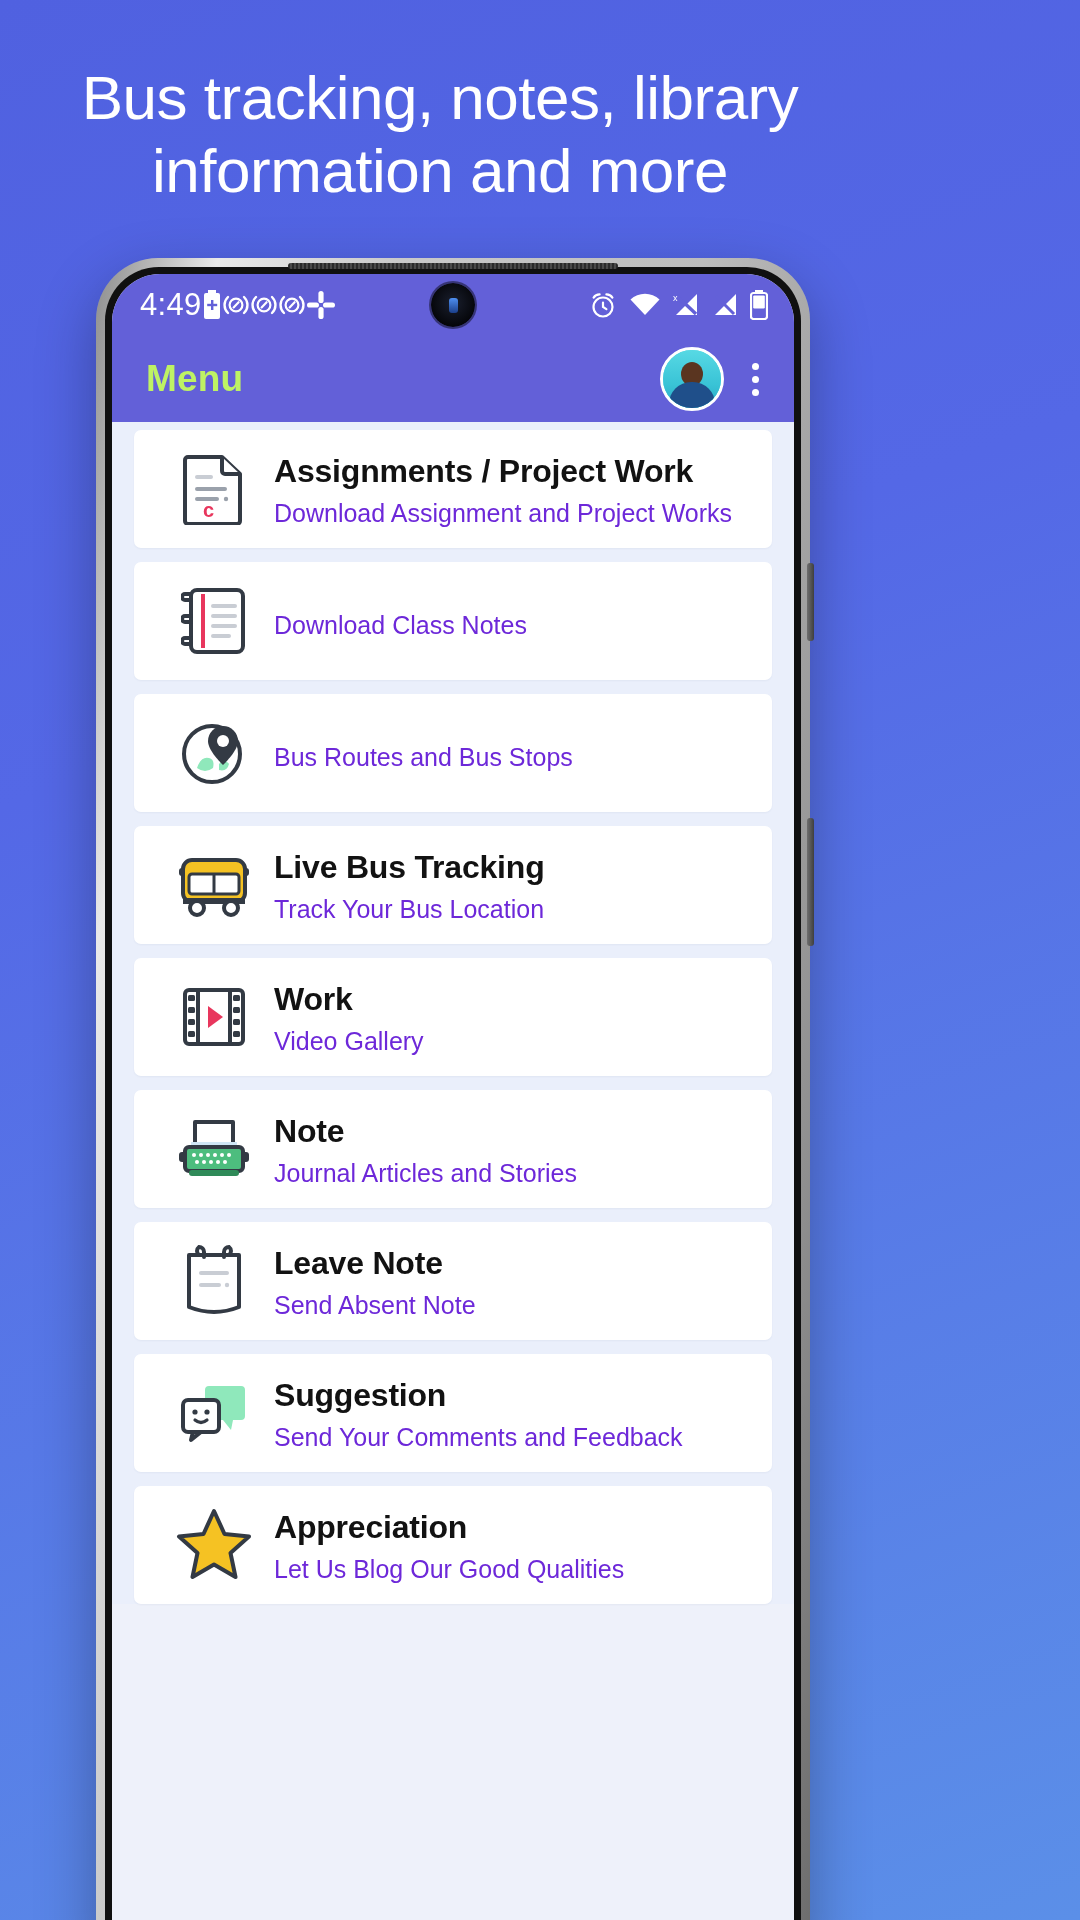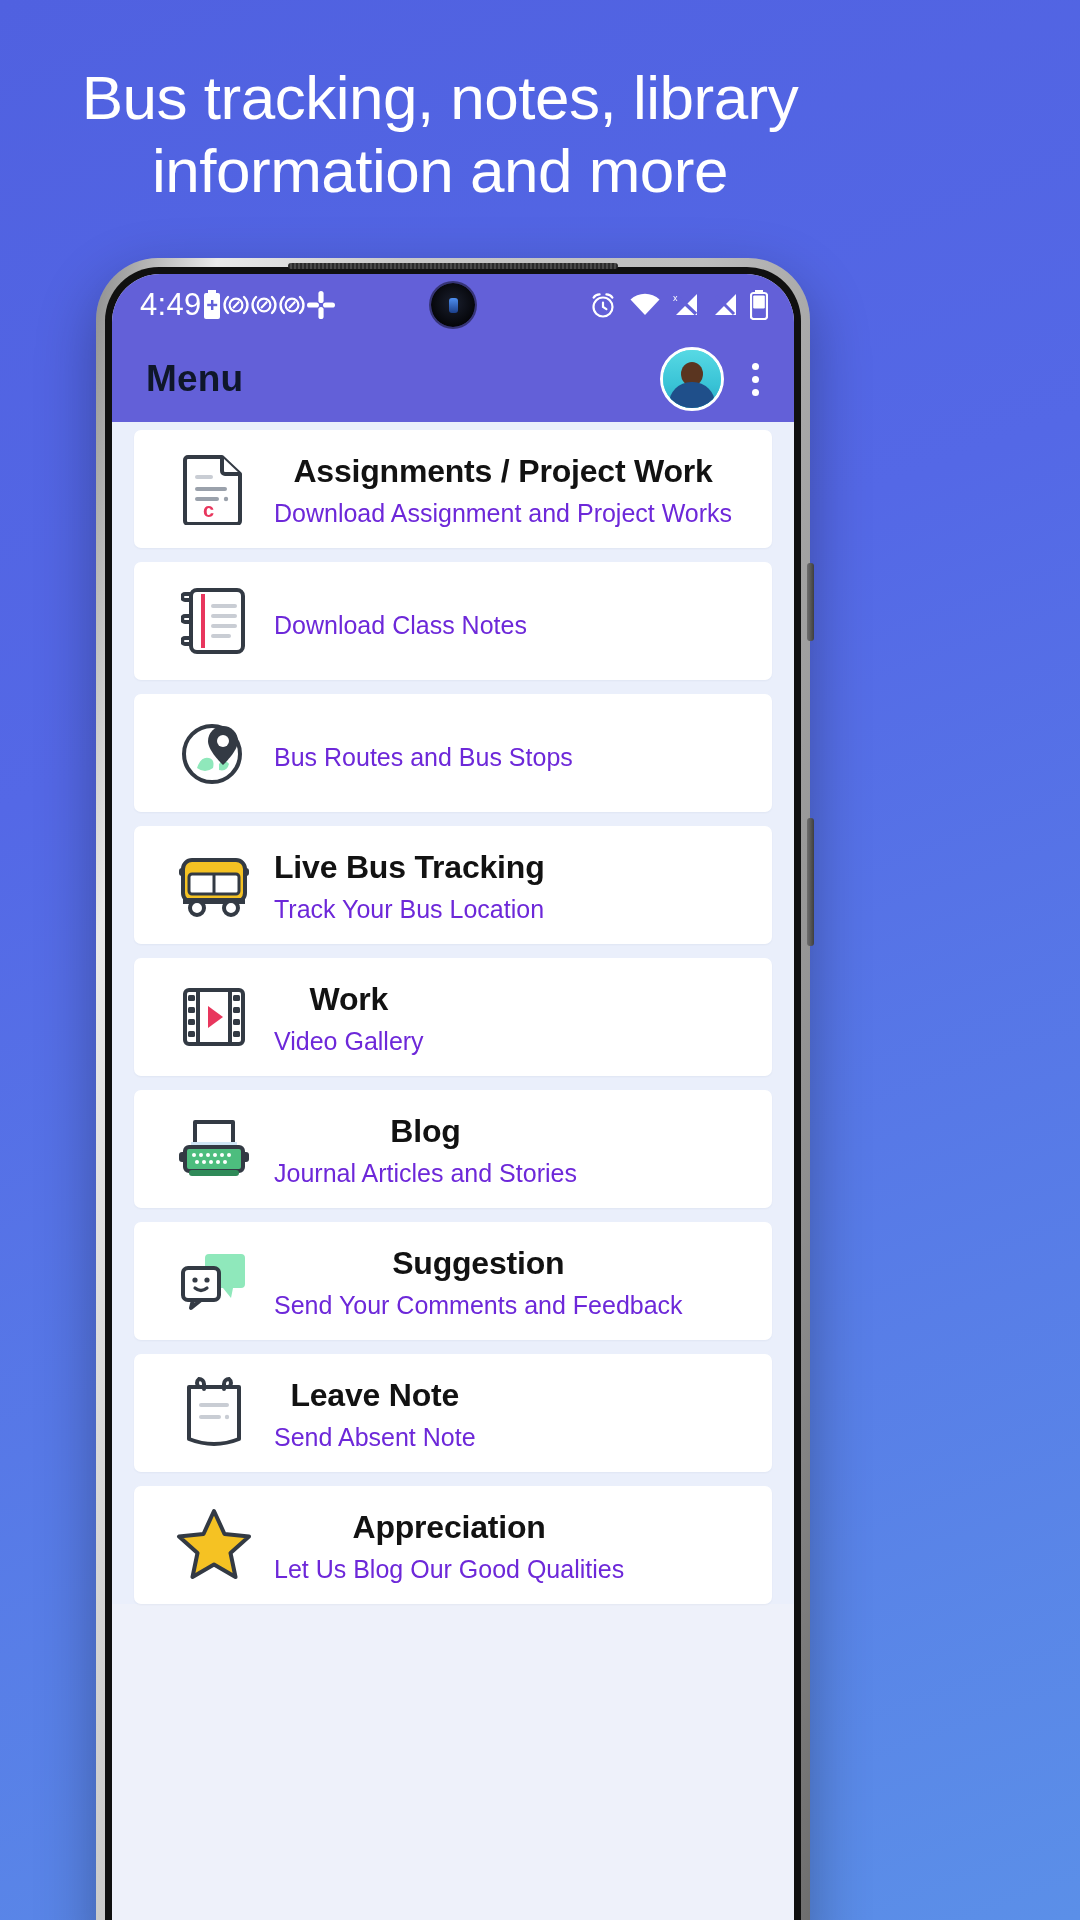--- a/index.html
+++ b/index.html
@@ -73,21 +73,21 @@
     display:flex; align-items:center; justify-content:center;
   }
   .punchhole i{ width:9px; height:15px; border-radius:3px;
                 background:linear-gradient(180deg,#4e8ff0,#1b3f8a); display:block; }
 
   
   .appbar{
     height:86px; background:#6360d8;
     display:flex; align-items:center; padding:0 22px 0 34px;
   }
-  .appbar-title{ color:#0f172a; font-size:37px; font-weight:700; letter-spacing:.2px; }
+  .appbar-title{ color:#bef264; font-size:37px; font-weight:700; letter-spacing:.2px; }
   .appbar-right{ margin-left:auto; display:flex; align-items:center; gap:14px; }
   .avatar{
     width:64px; height:64px; border-radius:50%;
     border:3px solid #ffffff; overflow:hidden; position:relative;
     background:#4fd3de;
   }
   .avatar .sky{ position:absolute; inset:0; background:linear-gradient(180deg,#57d9e4 0%,#39c3d6 60%,#2aa8c4 100%); }
   .avatar .head{ position:absolute; left:50%; top:12px; transform:translateX(-50%);
                  width:22px; height:24px; border-radius:50%; background:#5a3520; }
   .avatar .body{ position:absolute; left:50%; bottom:-4px; transform:translateX(-50%);
@@ -99,21 +99,21 @@
   .list{ background:#eaeffb; padding:8px 0 0 0; }
   .card{
     background:#ffffff; margin:0 22px 14px 22px;
     border-radius:7px; height:118px;
     display:flex; align-items:center;
     padding:0 20px 0 28px;
     box-shadow:0 1px 2px rgba(40,50,90,.05);
   }
   .card .ic{ width:104px; flex:0 0 104px; display:flex; align-items:center; justify-content:center; }
   .card .txt{ padding-left:8px; }
-  .card .t{ font-size:32px; font-weight:700; color:#121212; letter-spacing:-.2px; line-height:1.25;text-align:center; }
+  .card .t{ font-size:32px; font-weight:700; color:#121212; letter-spacing:-.2px; line-height:1.25; }
   .card .s{ font-size:25px; color:#6d28d9; margin-top:7px; line-height:1.2; }
 </style>
 </head>
 <body>
 
 <div class="headline">
   <div>Bus tracking, notes, library</div>
   <div>information and more</div>
 </div>
 
@@ -338,39 +338,22 @@
                   <circle cx="34" cy="46" r="2"></circle>
                 <circle cx="41" cy="46" r="2"></circle>
                   <circle cx="48" cy="46" r="2"></circle>
               </g>
               <rect x="2" y="36" width="7" height="10" rx="3" fill="#333a44"></rect>
               <rect x="65" y="36" width="7" height="10" rx="3" fill="#333a44"></rect>
               <rect x="12" y="54" width="50" height="6" rx="3" fill="#2f8a58"></rect>
             </svg>
           </div>
           <div class="txt">
-            <div class="t">Blog</div>
+            <div class="t">Note</div>
             <div class="s">Journal Articles and Stories</div>
-          </div>
-        </div>
-
-        <div class="card">
-          <div class="ic">
-            <svg width="70" height="62" viewBox="0 0 70 62">
-              <path d="M30 4 h32 a4 4 0 0 1 4 4 v26 a4 4 0 0 1-4 4 h-8 l-2 10 -8-10 h-14 a4 4 0 0 1-4-4 V8 a4 4 0 0 1 4-4z" fill="#8fe8bb"></path>
-              <rect x="4" y="18" width="36" height="32" rx="5" fill="#fff" stroke="#333a44" stroke-width="4"></rect>
-              <path d="M14 50 l-2 8 10-8z" fill="#fff" stroke="#333a44" stroke-width="4" stroke-linejoin="round"></path>
-              <circle cx="16" cy="30" r="2.6" fill="#333a44"></circle>
-              <circle cx="28" cy="30" r="2.6" fill="#333a44"></circle>
-              <path d="M16 38 q6 5 12 0" stroke="#333a44" stroke-width="3.2" fill="none" stroke-linecap="round"></path>
-            </svg>
-          </div>
-          <div class="txt">
-            <div class="t">Suggestion</div>
-            <div class="s">Send Your Comments and Feedback</div>
           </div>
         </div>
 
         <div class="card">
           <div class="ic">
             <svg width="66" height="72" viewBox="0 0 66 72">
               <path d="M8 10 h50 v52 q-25 10 -50 0z" fill="#fff" stroke="#333a44" stroke-width="4" stroke-linejoin="round"></path>
               <path d="M18 10 a5 5 0 0 1 0-8 a5 5 0 0 1 5 5 v5" fill="none" stroke="#333a44" stroke-width="4" stroke-linecap="round"></path>
               <path d="M48 10 a5 5 0 0 0 0-8 a5 5 0 0 0-5 5 v5" fill="none" stroke="#333a44" stroke-width="4" stroke-linecap="round"></path>
               <g fill="#c9cdd4">
@@ -381,20 +364,37 @@
             </svg>
           </div>
           <div class="txt">
             <div class="t">Leave Note</div>
             <div class="s">Send Absent Note</div>
           </div>
         </div>
 
         <div class="card">
           <div class="ic">
+            <svg width="70" height="62" viewBox="0 0 70 62">
+              <path d="M30 4 h32 a4 4 0 0 1 4 4 v26 a4 4 0 0 1-4 4 h-8 l-2 10 -8-10 h-14 a4 4 0 0 1-4-4 V8 a4 4 0 0 1 4-4z" fill="#8fe8bb"></path>
+              <rect x="4" y="18" width="36" height="32" rx="5" fill="#fff" stroke="#333a44" stroke-width="4"></rect>
+              <path d="M14 50 l-2 8 10-8z" fill="#fff" stroke="#333a44" stroke-width="4" stroke-linejoin="round"></path>
+              <circle cx="16" cy="30" r="2.6" fill="#333a44"></circle>
+              <circle cx="28" cy="30" r="2.6" fill="#333a44"></circle>
+              <path d="M16 38 q6 5 12 0" stroke="#333a44" stroke-width="3.2" fill="none" stroke-linecap="round"></path>
+            </svg>
+          </div>
+          <div class="txt">
+            <div class="t">Suggestion</div>
+            <div class="s">Send Your Comments and Feedback</div>
+          </div>
+        </div>
+
+        <div class="card">
+          <div class="ic">
             <svg width="76" height="74" viewBox="0 0 76 74">
               <path d="M38 3 L48.5 26 L73 28.5 L54.5 45 L59.5 69 L38 56.5 L16.5 69 L21.5 45 L3 28.5 L27.5 26 Z" fill="#f5c223" stroke="#333a44" stroke-width="4" stroke-linejoin="round"></path>
             </svg>
           </div>
           <div class="txt">
             <div class="t">Appreciation</div>
             <div class="s">Let Us Blog Our Good Qualities</div>
           </div>
         </div>
 

